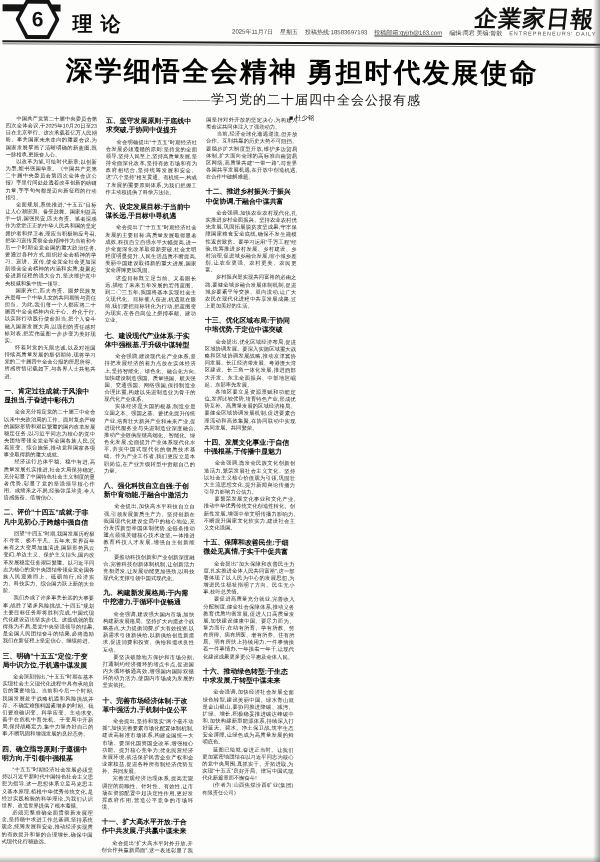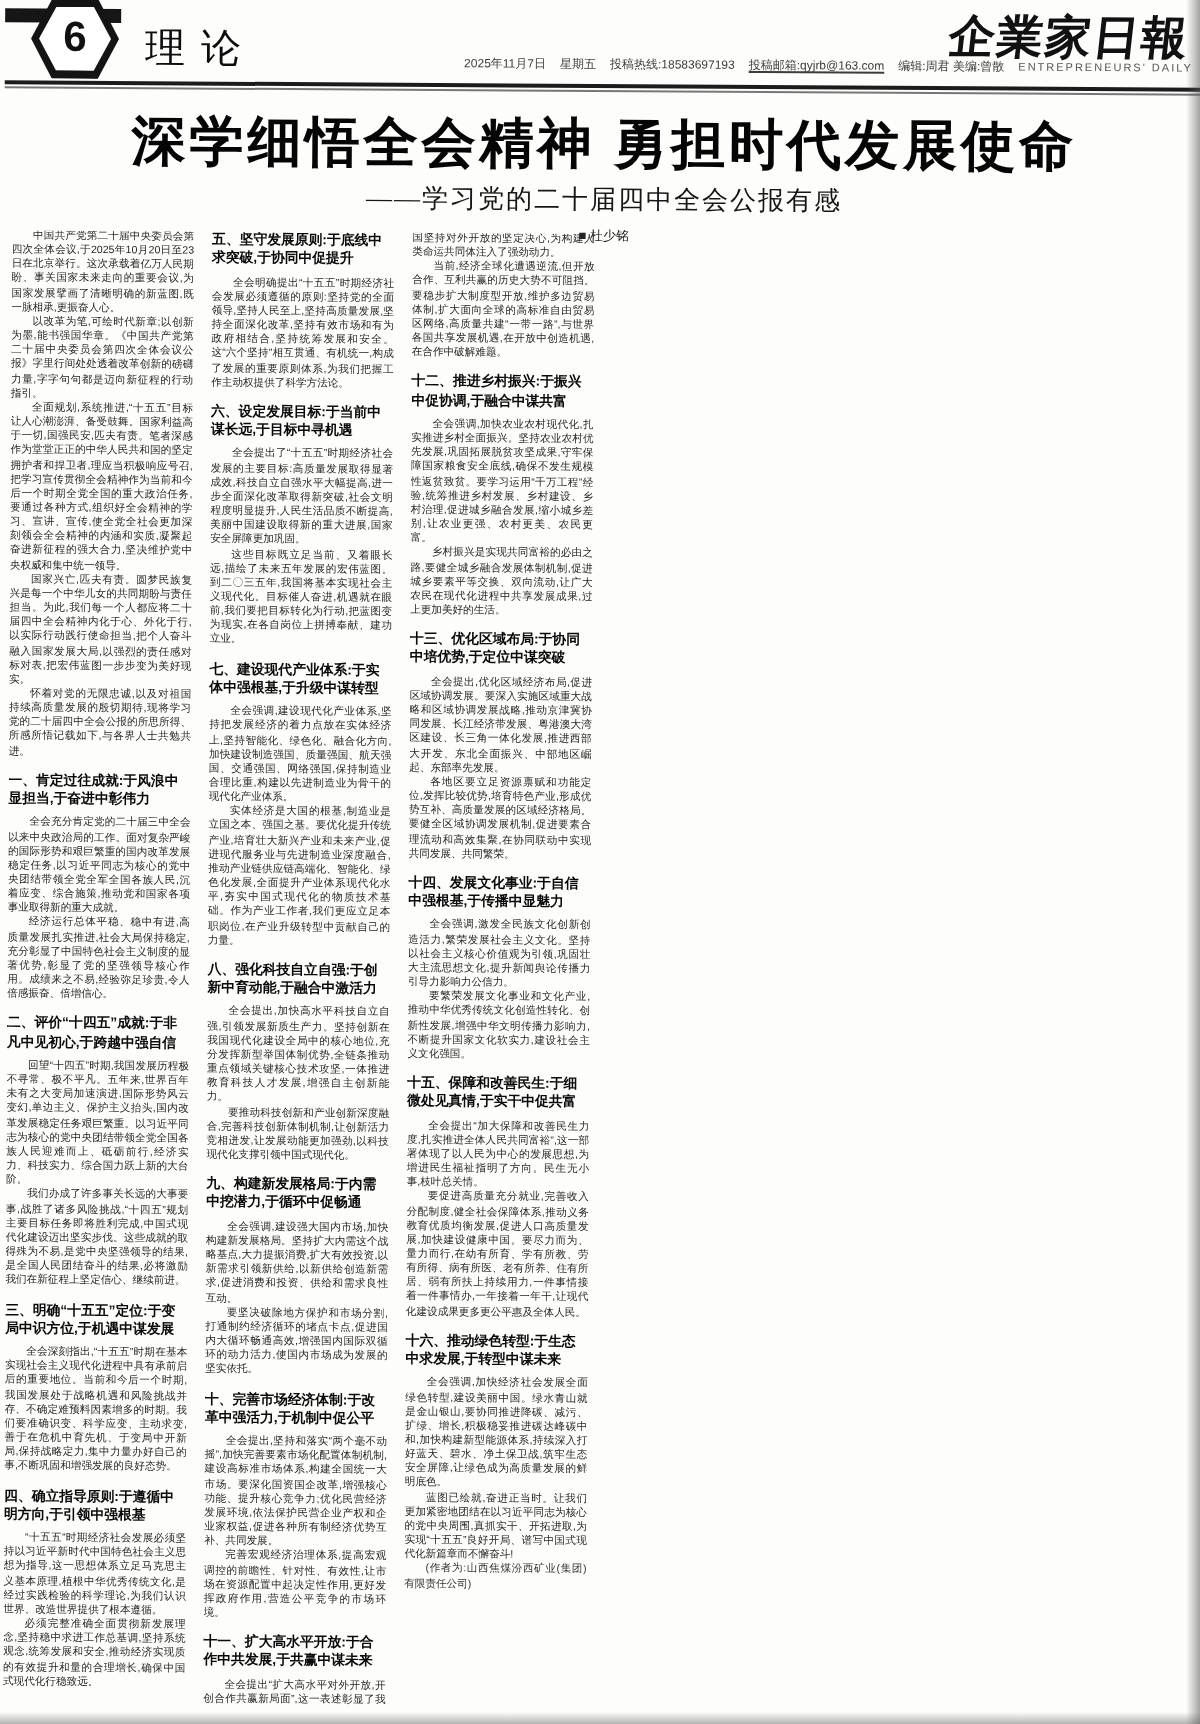--- a/index.html
+++ b/index.html
@@ -13,21 +13,21 @@
   .hdr { position:relative; height:44px; border-bottom:2px solid #1c1c1c; }
   .hdr:after { content:""; position:absolute; left:0; right:0; bottom:-4px; height:1px; background:#777; }
   .topbar { position:absolute; left:0; top:6px; width:58px; height:7px; background:#161616; }
   .hex { position:absolute; left:13px; top:1px; width:44px; height:40px; }
   .hex-outer { position:absolute; inset:0; background:#141414;
                clip-path:polygon(24% 0,76% 0,100% 50%,76% 100%,24% 100%,0 50%); }
   .hex-inner { position:absolute; inset:4px; background:#ffffff;
                clip-path:polygon(24% 0,76% 0,100% 50%,76% 100%,24% 100%,0 50%);
                display:flex; align-items:center; justify-content:center; }
   .hex-num { font-size:21px; font-weight:bold; color:#111; font-family:"Liberation Sans",sans-serif; }
-  .section-name { position:absolute; left:70px; top:12px; font-size:20px; font-weight:normal;
+  .section-name { position:absolute; left:70px; top:12px; font-size:20px; font-weight:bold;
                   letter-spacing:8px; color:#0d0d0d; }
   .masthead { position:absolute; right:8px; top:2px; text-align:right; }
   .masthead-cn { font-family:"Liberation Serif", serif; font-weight:bold; font-size:23px;
                  letter-spacing:1px; color:#111; transform:skewX(-6deg); }
   .infoline { position:absolute; left:205px; right:6px; bottom:5px; font-size:6px; color:#3c3c3c;
               display:flex; gap:7px; justify-content:flex-end; align-items:baseline; white-space:nowrap; }
   .infoline .em { text-decoration:underline; }
   .mast-en { font-size:5.5px; letter-spacing:1px; color:#555; }
   
   .titleblock { text-align:center; padding-top:13px; height:72px; }

